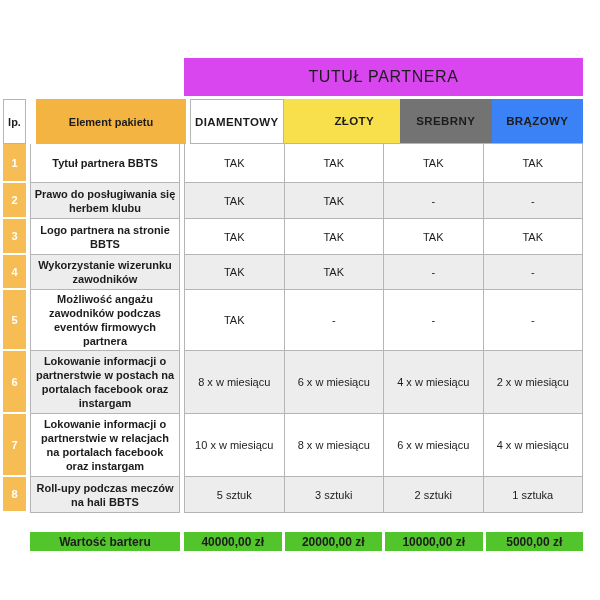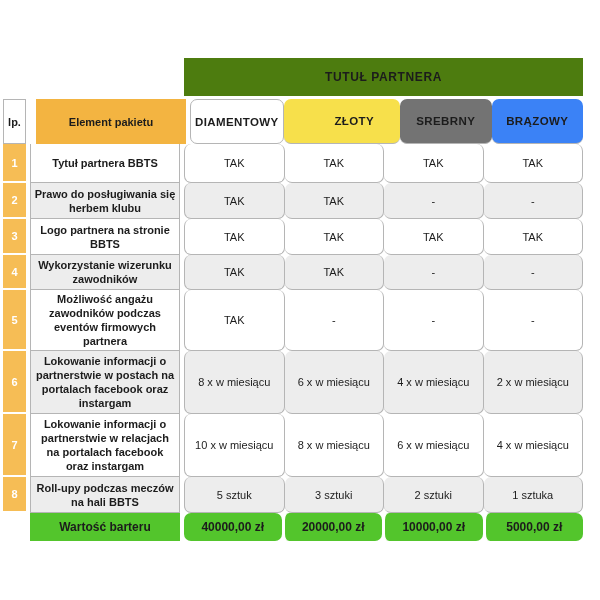--- a/index.html
+++ b/index.html
@@ -2,31 +2,31 @@
 <html><head>
 <meta charset="utf-8">
 <style>
   html,body{margin:0;padding:0;background:#ffffff;}
   .page{position:relative;width:600px;height:600px;background:#ffffff;overflow:hidden;
         font-family:"Liberation Sans",sans-serif;color:#1c1c1c;}
   .tbl{position:absolute;left:3px;top:58px;width:580px;}
   *{box-sizing:border-box;}
 
   
-  .banner{margin-left:181px;height:38px;margin-bottom:3px;background:#4d7c0f;
+  .banner{margin-left:181px;height:38px;margin-bottom:3px;background:#d946ef;
           display:flex;align-items:center;justify-content:center;
-          font-weight:bold;font-size:12px;letter-spacing:.6px;}
+          font-weight:normal;font-size:16px;letter-spacing:.6px;}
 
   
   .row{display:flex;align-items:stretch;}
   .c-num{width:23px;flex:0 0 23px;display:flex;align-items:center;justify-content:center;}
   .c-lbl{width:150px;flex:0 0 150px;margin-left:4px;display:flex;align-items:center;justify-content:center;
          text-align:center;font-weight:bold;font-size:11px;line-height:14px;padding:2px 3px;}
   .c-val{flex:1 1 0;display:flex;align-items:center;justify-content:center;
-         font-size:11px;text-align:left;border-radius:7px;}
+         font-size:11px;text-align:left;}
   .c-val.first{margin-left:4px;border-left:1px solid #B5B5B5;}
 
   
   .r-head{height:45px;}
   .r-head .c-num{background:#ffffff;border:1px solid #B5B5B5;font-weight:bold;font-size:11px;}
   .r-head .c-lbl{background:#F3B441;font-size:11px;margin-left:10px;}
   .th-tier{font-weight:bold;font-size:11.5px;letter-spacing:.4px;border-bottom:1px solid #B5B5B5;}
   .th-tier.t-diamond{background:#ffffff;border:1px solid #B5B5B5;}
   .th-tier.t-gold{background:#F7E04B;padding-left:25px;}
   .th-tier.t-silver{background:#737373;}
@@ -35,21 +35,21 @@
   
   .r-body .c-num{background:#F6BD55;color:#ffffff;font-weight:bold;font-size:11px;
                  border-bottom:2px solid #ffffff;}
   .r-body .c-lbl{background:#ffffff;border-left:1px solid #B5B5B5;border-right:1px solid #B5B5B5;
                  border-bottom:1px solid #B5B5B5;}
   .r-body .c-val{background:#ffffff;border-right:1px solid #B5B5B5;border-bottom:1px solid #B5B5B5;}
   .r-body.alt .c-lbl,.r-body.alt .c-val{background:#EDEDED;}
   .h39{height:39px}.h36{height:36px}.h35{height:35px}.h61{height:61px}.h63{height:63px}
 
   
-  .r-foot{height:28px;margin-top:0;}
+  .r-foot{height:19px;margin-top:19px;}
   .r-foot .c-spacer{width:23px;flex:0 0 23px;background:#ffffff;}
   .r-foot .c-lbl{background:#53C52C;font-size:12px;}
   .r-foot .c-val{background:#53C52C;font-weight:bold;font-size:12px;}
   .r-foot .c-val.first{border-left:none;}
   .r-foot .c-val.gap{border-left:3px solid #ffffff;}
 </style>
 </head>
 <body>
 
 <div class="page">

